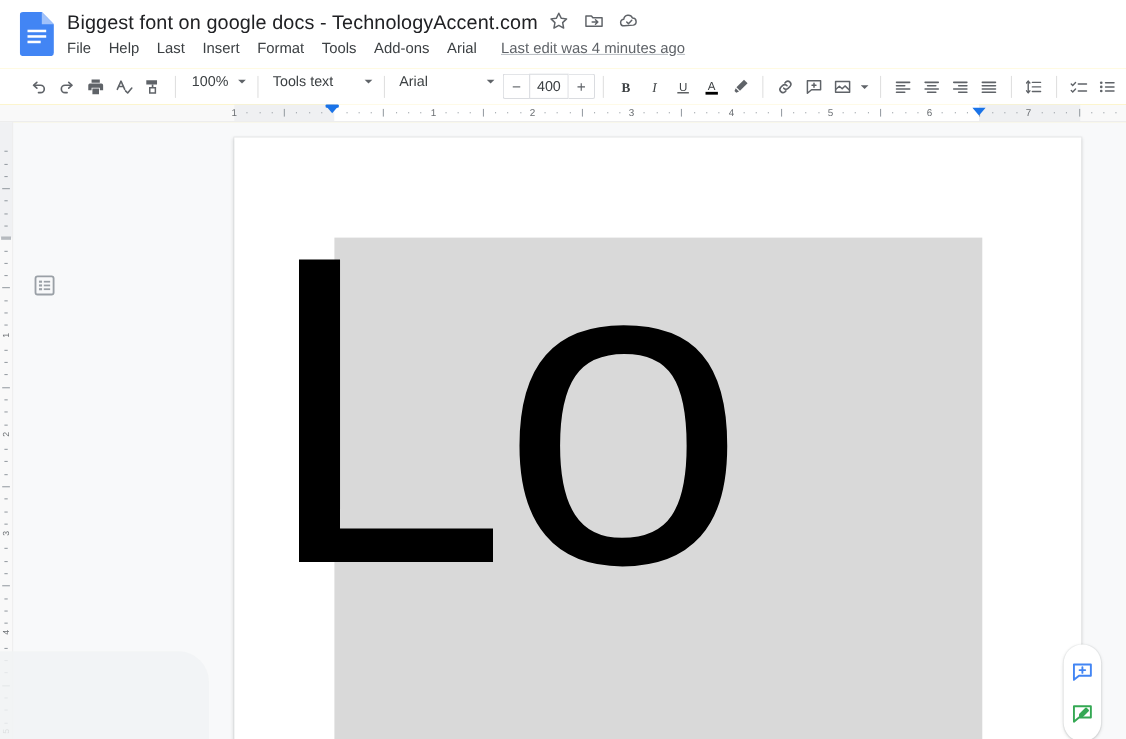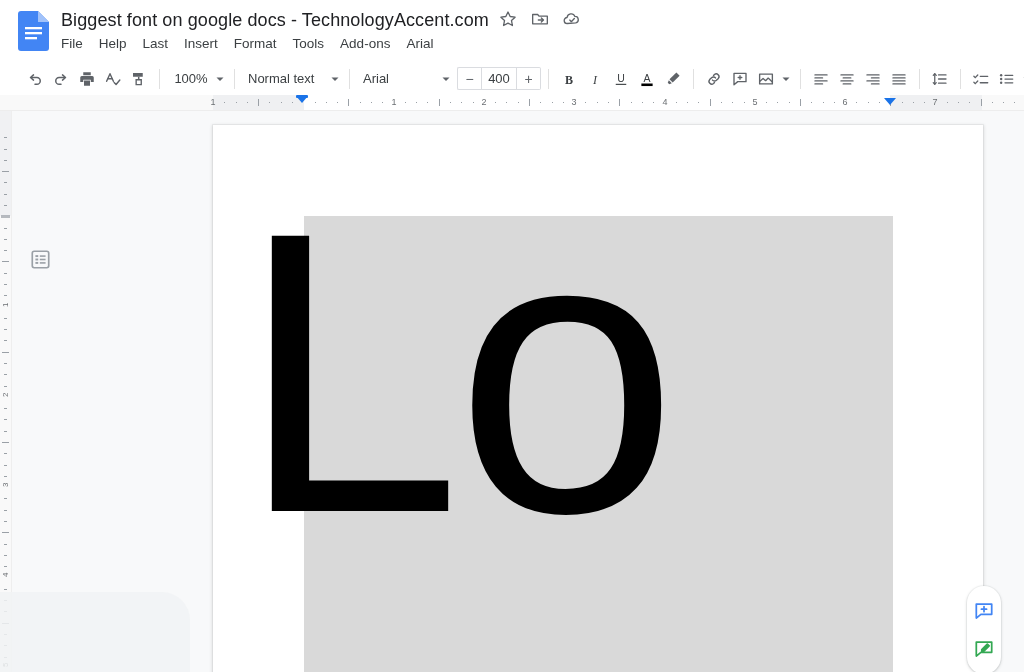--- a/index.html
+++ b/index.html
@@ -47,21 +47,21 @@
     background: #fff; display: flex; align-items: center; padding-left: 22px;
   }
   .tb-btn {
     width: 26px; height: 26px; display: flex; align-items: center; justify-content: center;
     border-radius: 3px; cursor: pointer; flex: 0 0 auto;
   }
   .tb-btn svg { display: block; }
   .tb-sep { width: 1px; height: 20px; background: #e0e0e0; margin: 0 7px; flex: 0 0 auto; }
 
   .tb-select {
-    display: flex; align-items: center; height: 26px; cursor: pointer;
+    display: flex; height: 26px; cursor: pointer;
     border-radius: 2px; padding: 0 2px 0 6px; flex: 0 0 auto;
   }
   .tb-select .lbl { font-size: 13px; color: #3c4043; white-space: nowrap; }
   .tb-select .caret { margin-left: 6px; }
   .zoom-select { width: 60px; }
   .zoom-select .lbl { width: 40px; text-align: center; }
   .style-select { width: 100px; }
   .style-select .lbl { flex: 1; }
   .font-select { width: 96px; }
   .font-select .lbl { flex: 1; }
@@ -223,20 +223,21 @@
 
     <div class="menubar">
       <span class="menu-item">File</span>
       <span class="menu-item">Help</span>
       <span class="menu-item">Last</span>
       <span class="menu-item">Insert</span>
       <span class="menu-item">Format</span>
       <span class="menu-item">Tools</span>
       <span class="menu-item">Add-ons</span>
       <span class="menu-item">Arial</span>
+      <span class="last-edit">Last edit was 4 minutes ago</span>
     </div>
   </div>
 
   <div class="toolbar">
 
     <div class="tb-btn">
       <svg width="18" height="18" viewBox="0 0 24 24" fill="none" stroke="#5f6368" stroke-width="2" stroke-linecap="round" stroke-linejoin="round">
         <path d="M7 10h7.5a4.5 4.5 0 0 1 0 9H12"></path>
           <path d="M10 6.5L6 10l4 3.5"></path>
       </svg>
@@ -276,21 +277,21 @@
       <span class="caret">
         <svg width="10" height="10" viewBox="0 0 10 10">
             <path d="M1.5 3.5L5 7l3.5-3.5z" fill="#5f6368"></path>
           </svg>
       </span>
     </div>
 
     <div class="tb-sep"></div>
 
     <div class="tb-select style-select">
-      <span class="lbl">Normal text</span>
+      <span class="lbl">Tools text</span>
       <span class="caret">
         <svg width="10" height="10" viewBox="0 0 10 10">
             <path d="M1.5 3.5L5 7l3.5-3.5z" fill="#5f6368"></path>
           </svg>
       </span>
     </div>
 
     <div class="tb-sep"></div>
 
     <div class="tb-select font-select">

